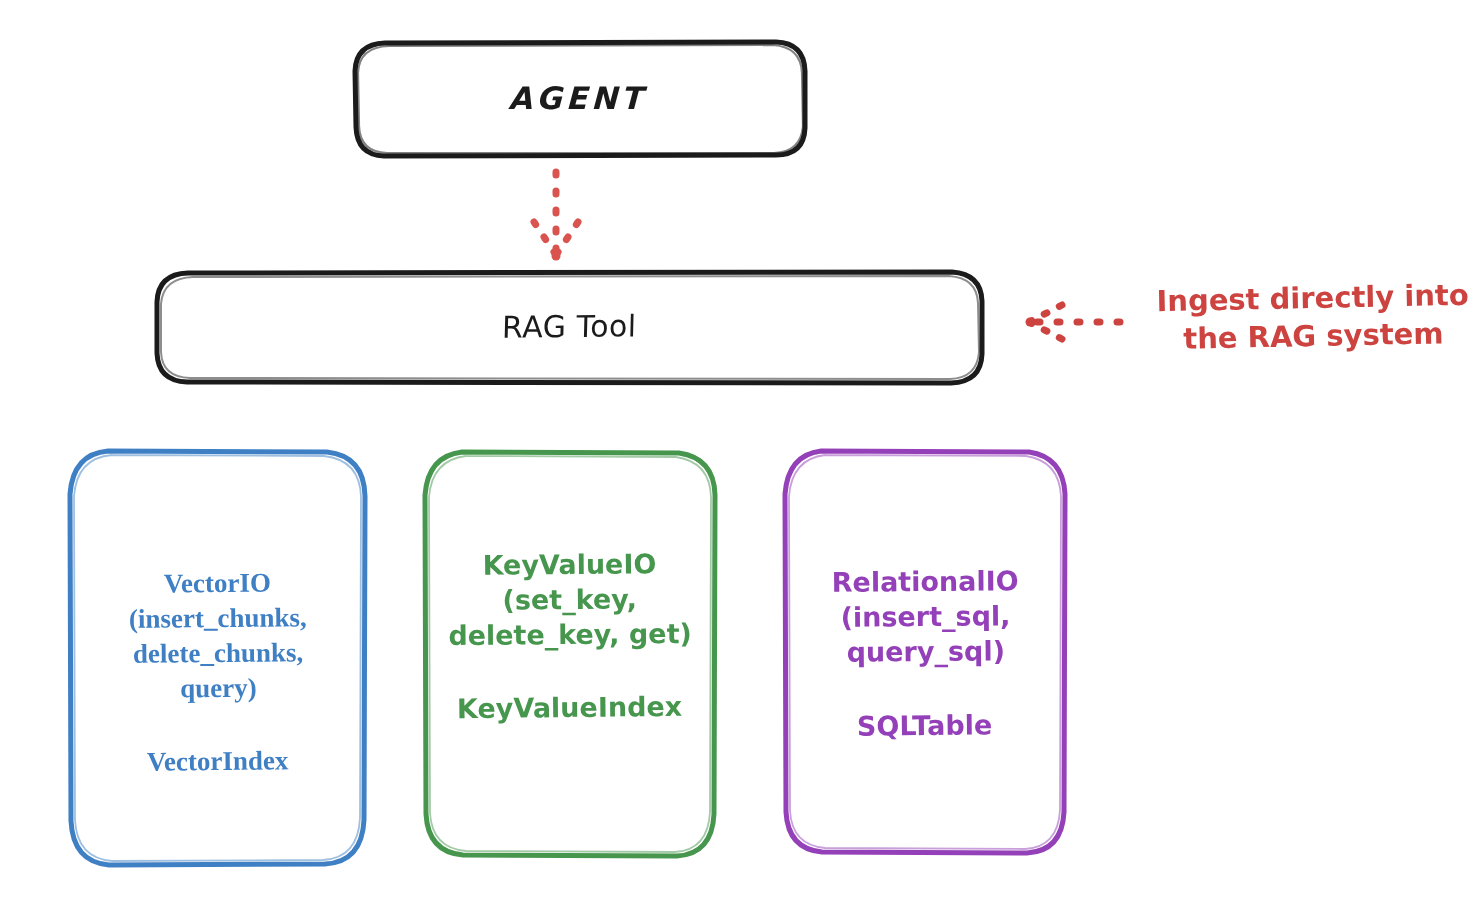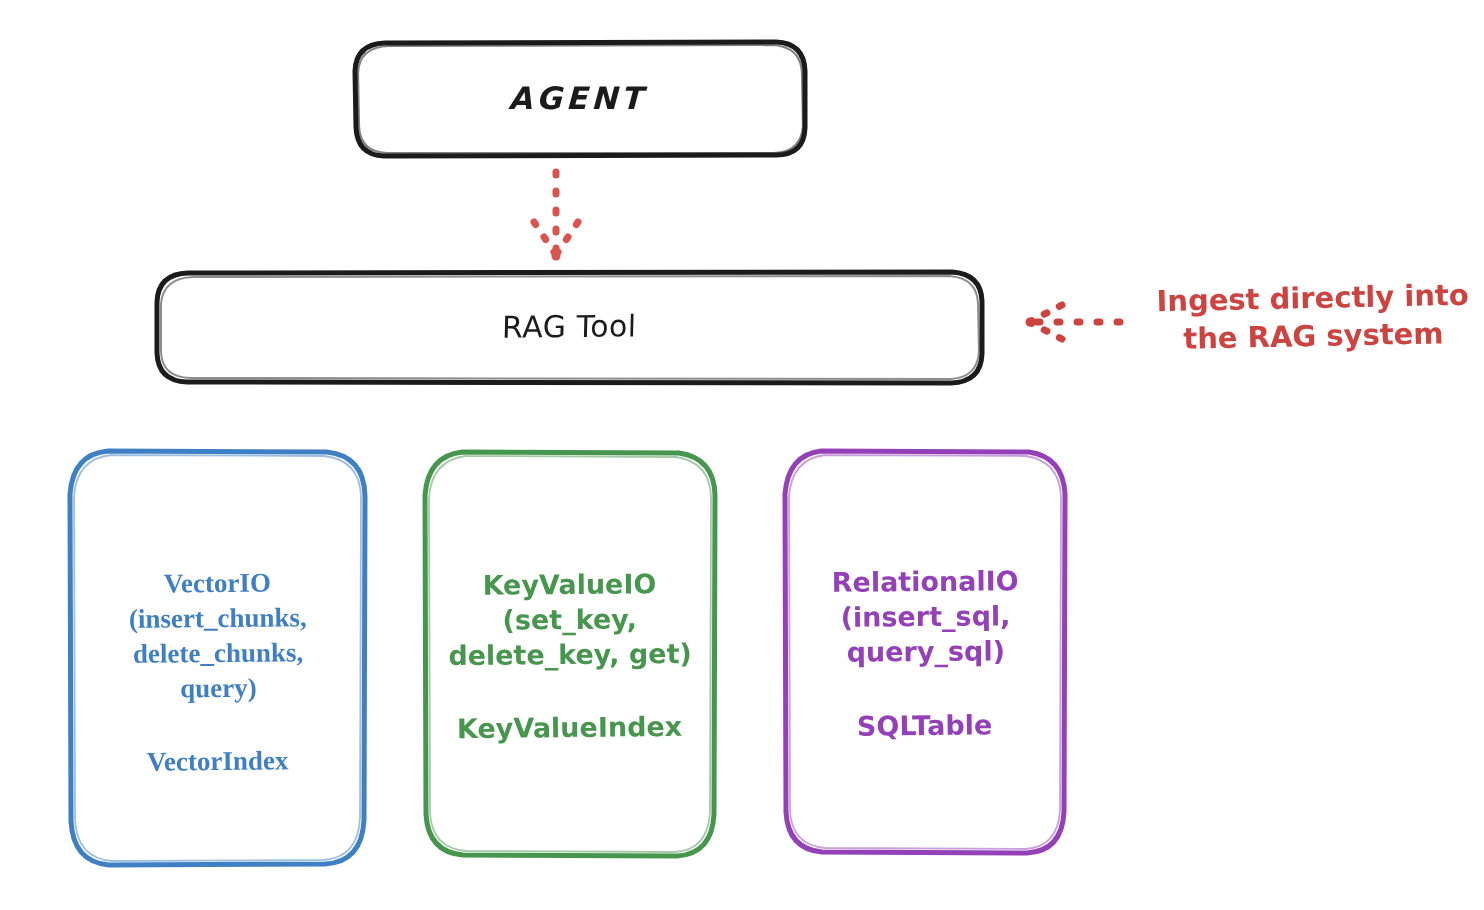--- a/index.html
+++ b/index.html
@@ -72,21 +72,21 @@
   
   #vector-box {
     left: 70px;
     top: 450px;
     width: 295px;
     height: 415px;
     font-family: Liberation Serif, serif;
   }
   #keyvalue-box {
     left: 425px;
-    top: 452px;
+    top: 432px;
     width: 290px;
     height: 404px;
   }
   #relational-box {
     left: 785px;
     top: 450px;
     width: 280px;
     height: 403px;
   }
 

